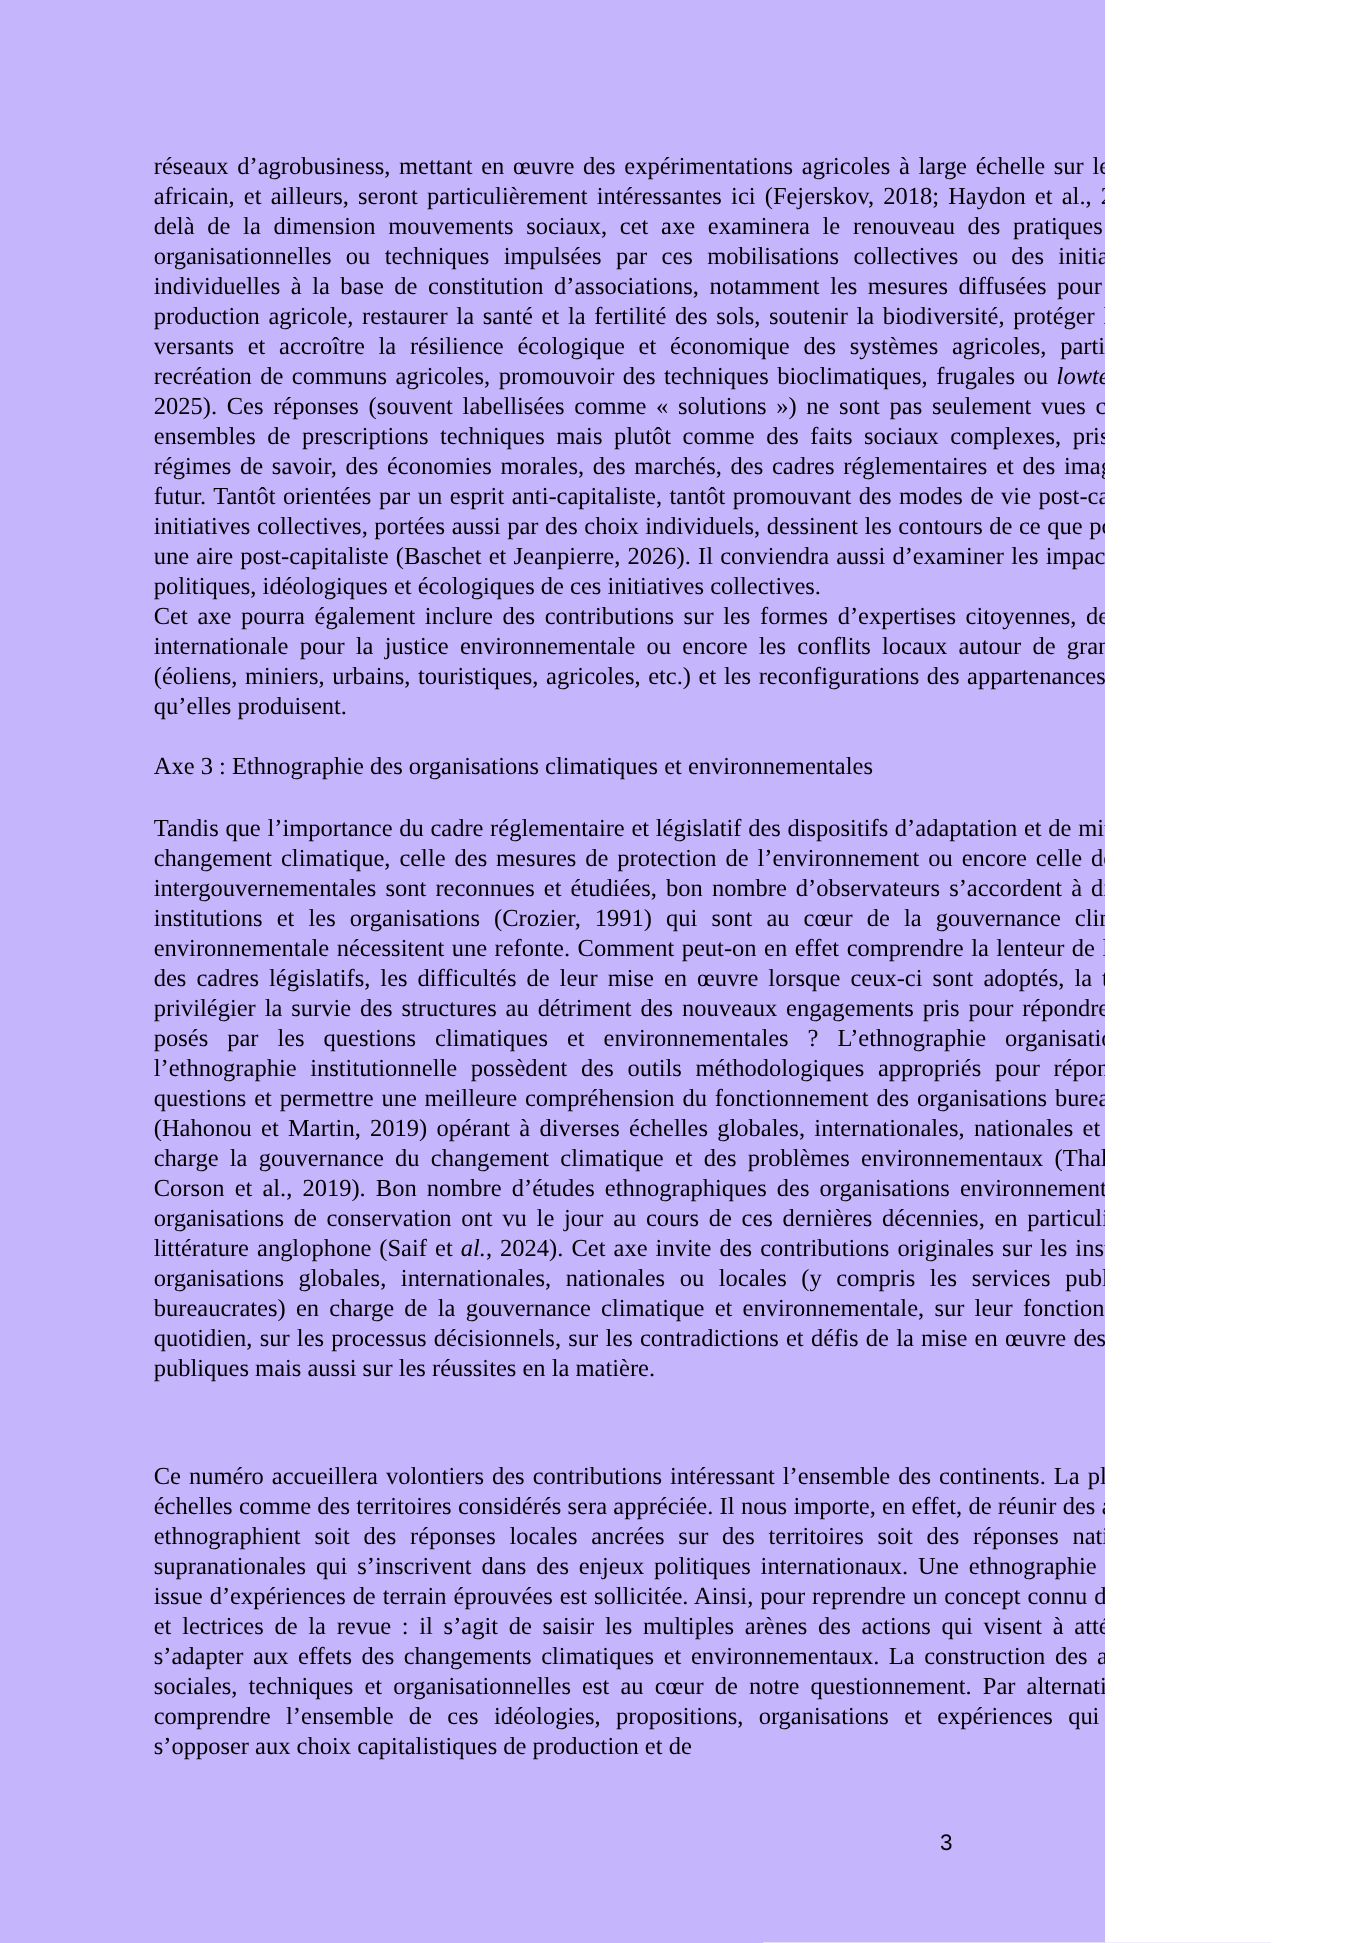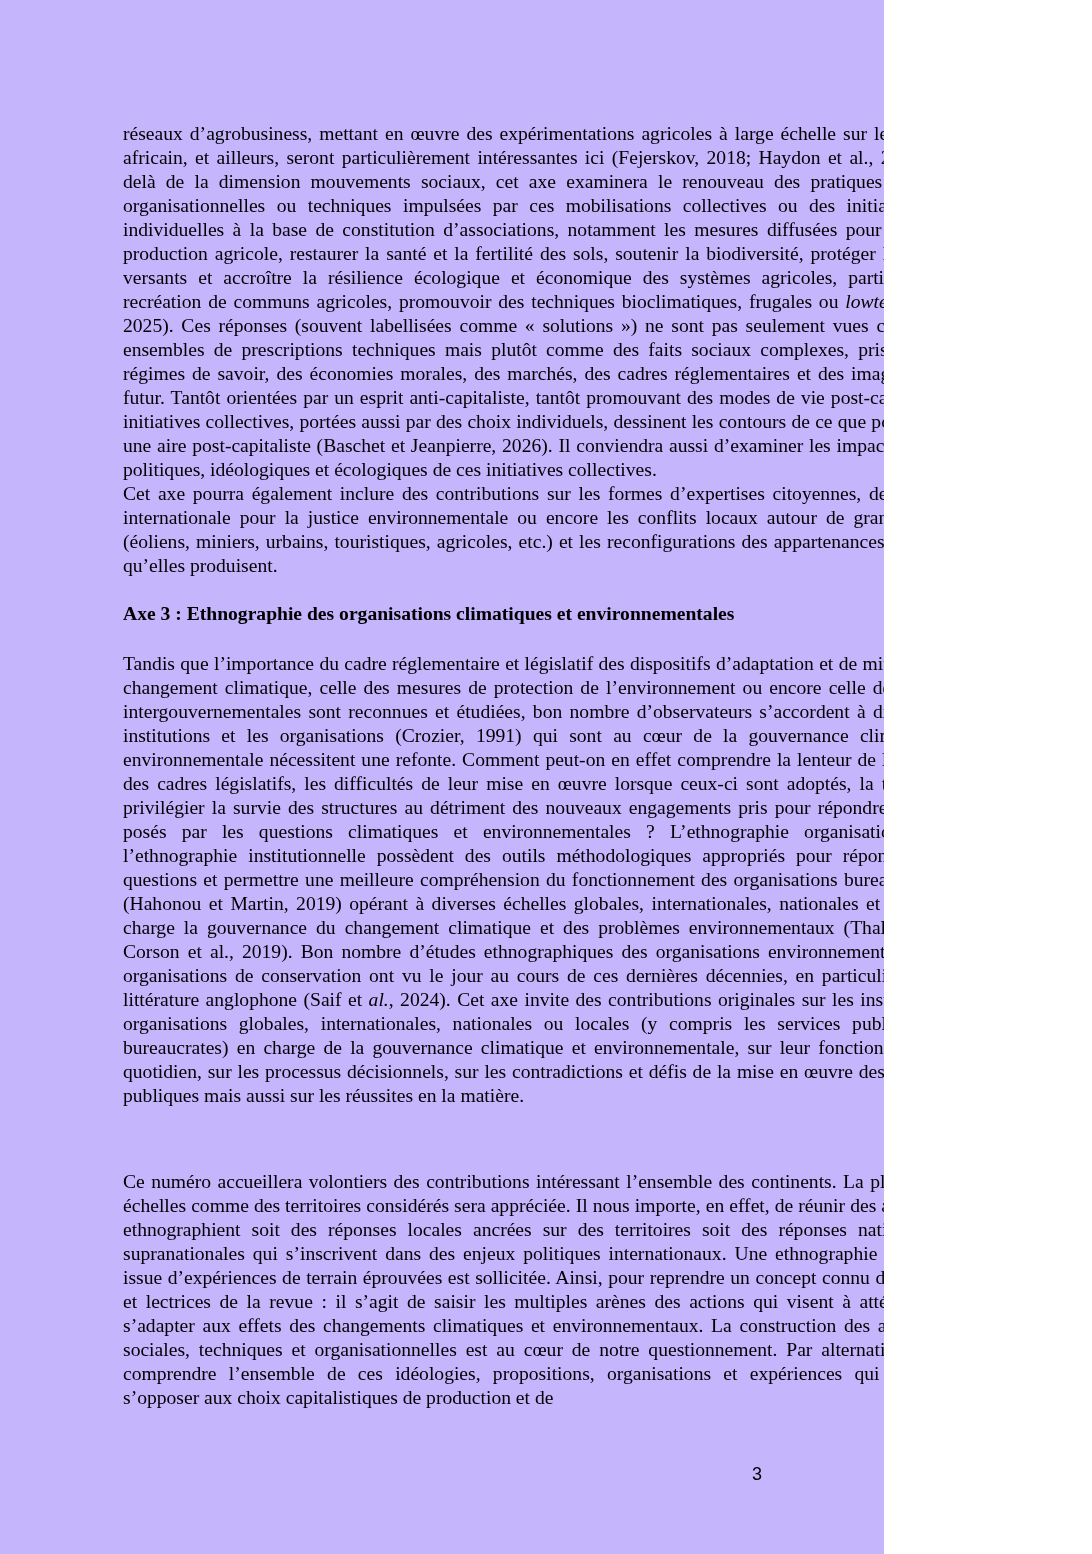--- a/index.html
+++ b/index.html
@@ -29,21 +29,21 @@
     margin: 0;
     padding: 0;
   }
   .content p em {
     font-style: italic;
   }
   h2.axe-heading {
     font-family: "Liberation Serif", "DejaVu Serif", serif;
     font-size: 19.6px;
     line-height: 24px;
-    font-weight: bold;
+    font-weight: normal;
     text-align: left;
     margin: 24px 0 26px 0;
     padding: 0;
   }
   .closing-paragraph {
     margin-top: 62px !important;
   }
   .page-number {
     position: absolute;
     top: 1462px;

